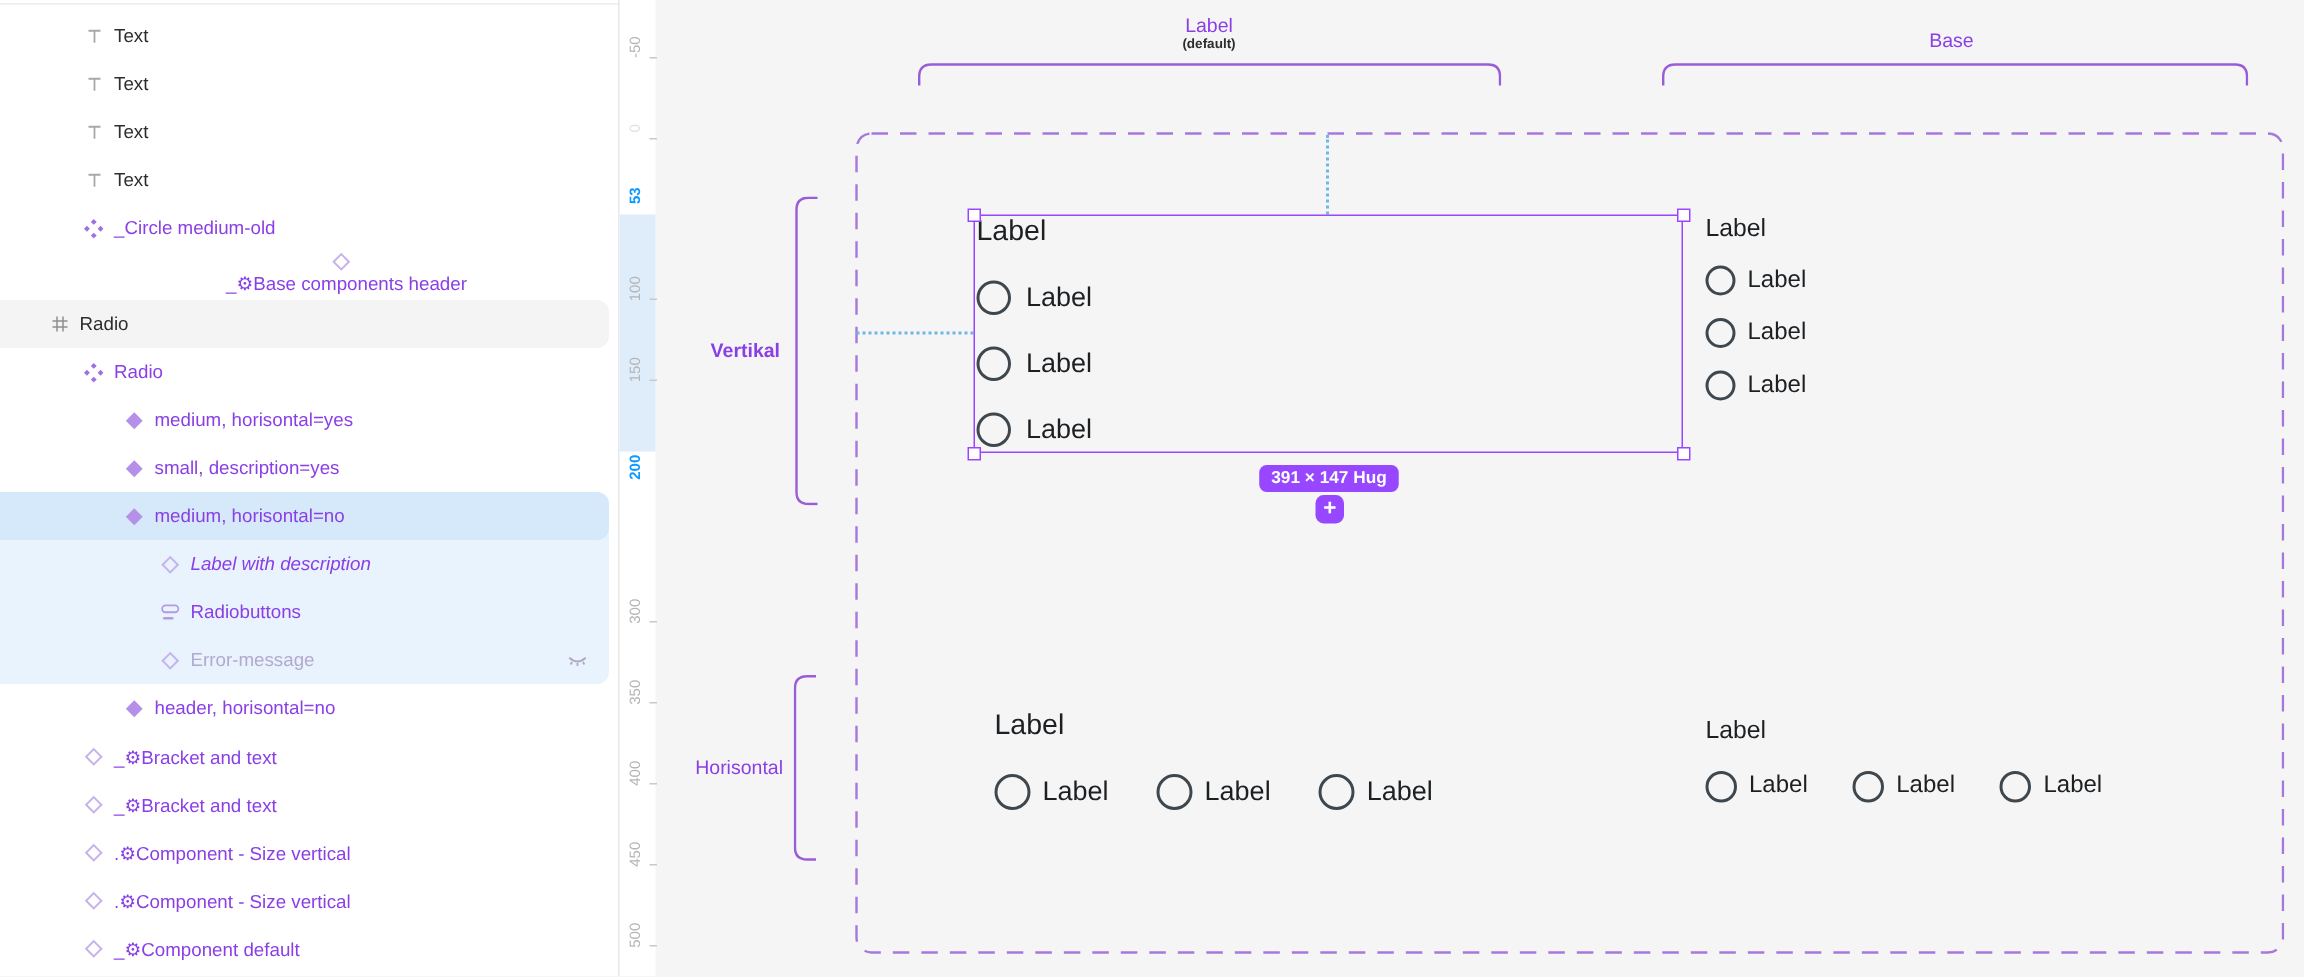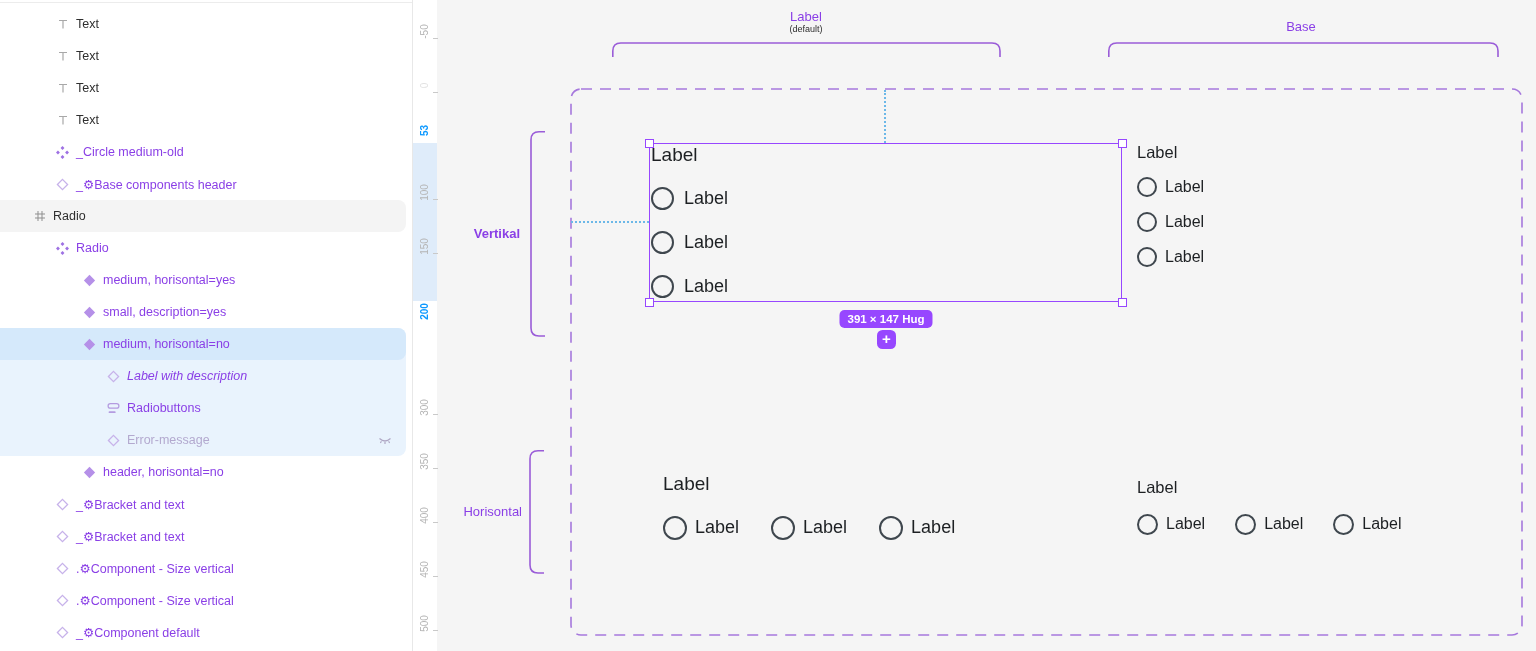--- a/index.html
+++ b/index.html
@@ -9,21 +9,21 @@
 
   
   .canvas { position:absolute; inset:0; background:#f5f5f5; z-index:1; }
   .frame-svg { position:absolute; left:570px; top:88px; }
   .bracket-svg { position:absolute; }
   .guide-v { position:absolute; left:884px; top:90px; height:53px; width:0; border-left:2px dotted #6cb8e8; }
   .guide-h { position:absolute; left:571px; top:221px; width:78px; height:0; border-top:2px dotted #6cb8e8; }
 
   .ann { position:absolute; color:#8a3fe6; font-size:13px; font-weight:500; white-space:nowrap; }
   .ann-center { transform:translateX(-50%); }
-  .ann-sub { position:absolute; color:#2d2d2d; font-size:9px; font-weight:400; transform:translateX(-50%); }
+  .ann-sub { position:absolute; color:#2d2d2d; font-size:9px; font-weight:700; transform:translateX(-50%); }
   .ann-right { text-align:right; }
 
   .sel-rect { position:absolute; left:649px; top:143px; width:473px; height:159px; border:1.5px solid #9747ff; z-index:3; }
   .handle { position:absolute; width:9px; height:9px; background:#fff; border:1.5px solid #9747ff; z-index:4; }
   .size-badge { position:absolute; left:886px; top:310px; transform:translateX(-50%); background:#9747ff; color:#fff;
     font-size:11.5px; font-weight:600; padding:2.5px 8px 3.5px; border-radius:5px; white-space:nowrap; z-index:4; }
   .add-btn { position:absolute; left:877px; top:330px; width:19px; height:19px; background:#9747ff; border-radius:5.5px;
     color:#fff; font-size:15px; font-weight:700; line-height:18px; text-align:center; z-index:4; }
 
   .rgroup { position:absolute; z-index:2; }
@@ -237,21 +237,21 @@
           <span class="licon">
             <svg width="13" height="13" viewBox="0 0 12 12" fill="#9e71e3">
               <path d="M6 0l1.8 1.8L6 3.6 4.2 1.8z"></path>
               <path d="M6 8.4l1.8 1.8L6 12l-1.8-1.8z"></path>
               <path d="M0 6l1.8-1.8L3.6 6 1.8 7.8z"></path>
               <path d="M8.4 6l1.8-1.8L12 6l-1.8 1.8z"></path>
             </svg>
           </span>
           <span>_Circle medium-old</span>
         </div>
-        <div class="row ind1 purple" style="top: 168px;">
+        <div class="row ind1 purple" style="top: 168px; flex-direction: column;">
           <span class="licon">
             <svg width="13" height="13" viewBox="0 0 12 12">
               <path d="M6 1.3L10.7 6 6 10.7 1.3 6z" fill="none" stroke="#c7b2ea" stroke-width="1.2"></path>
             </svg>
           </span>
           <span>_⚙Base components header</span>
         </div>
         <div class="row ind0 default bg-section" style="top: 200px;">
           <span class="licon">
             <svg width="12" height="12" viewBox="0 0 12 12">

